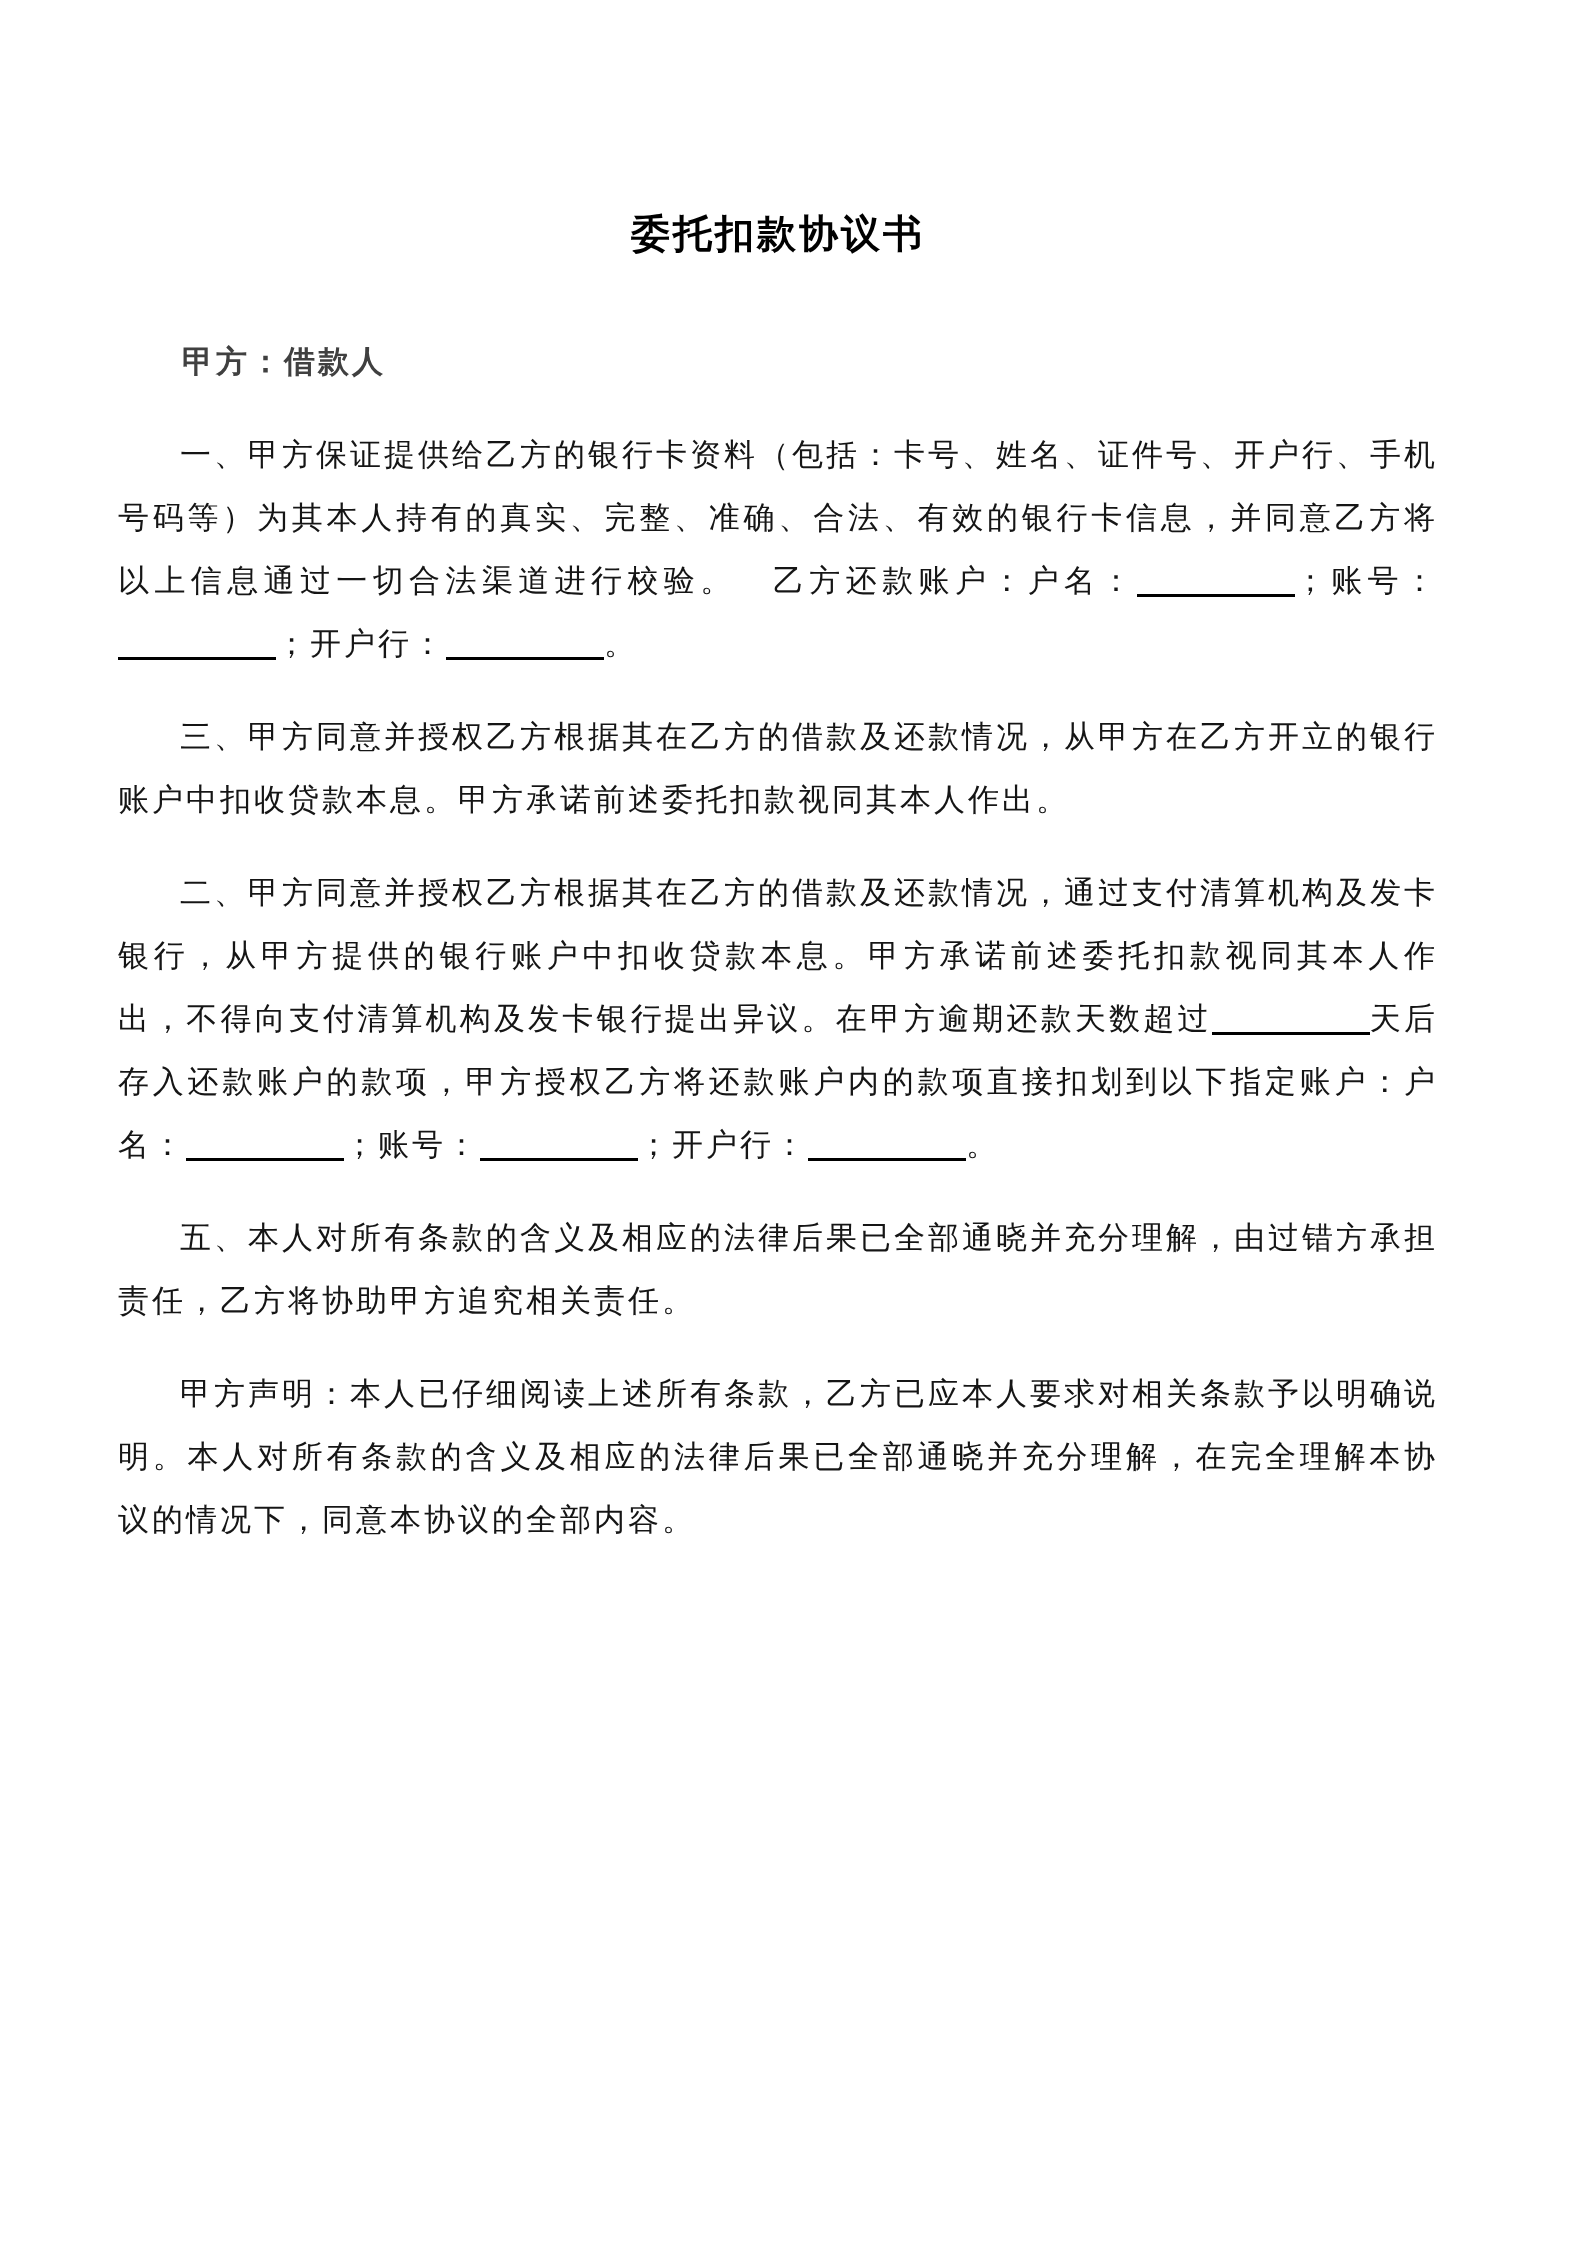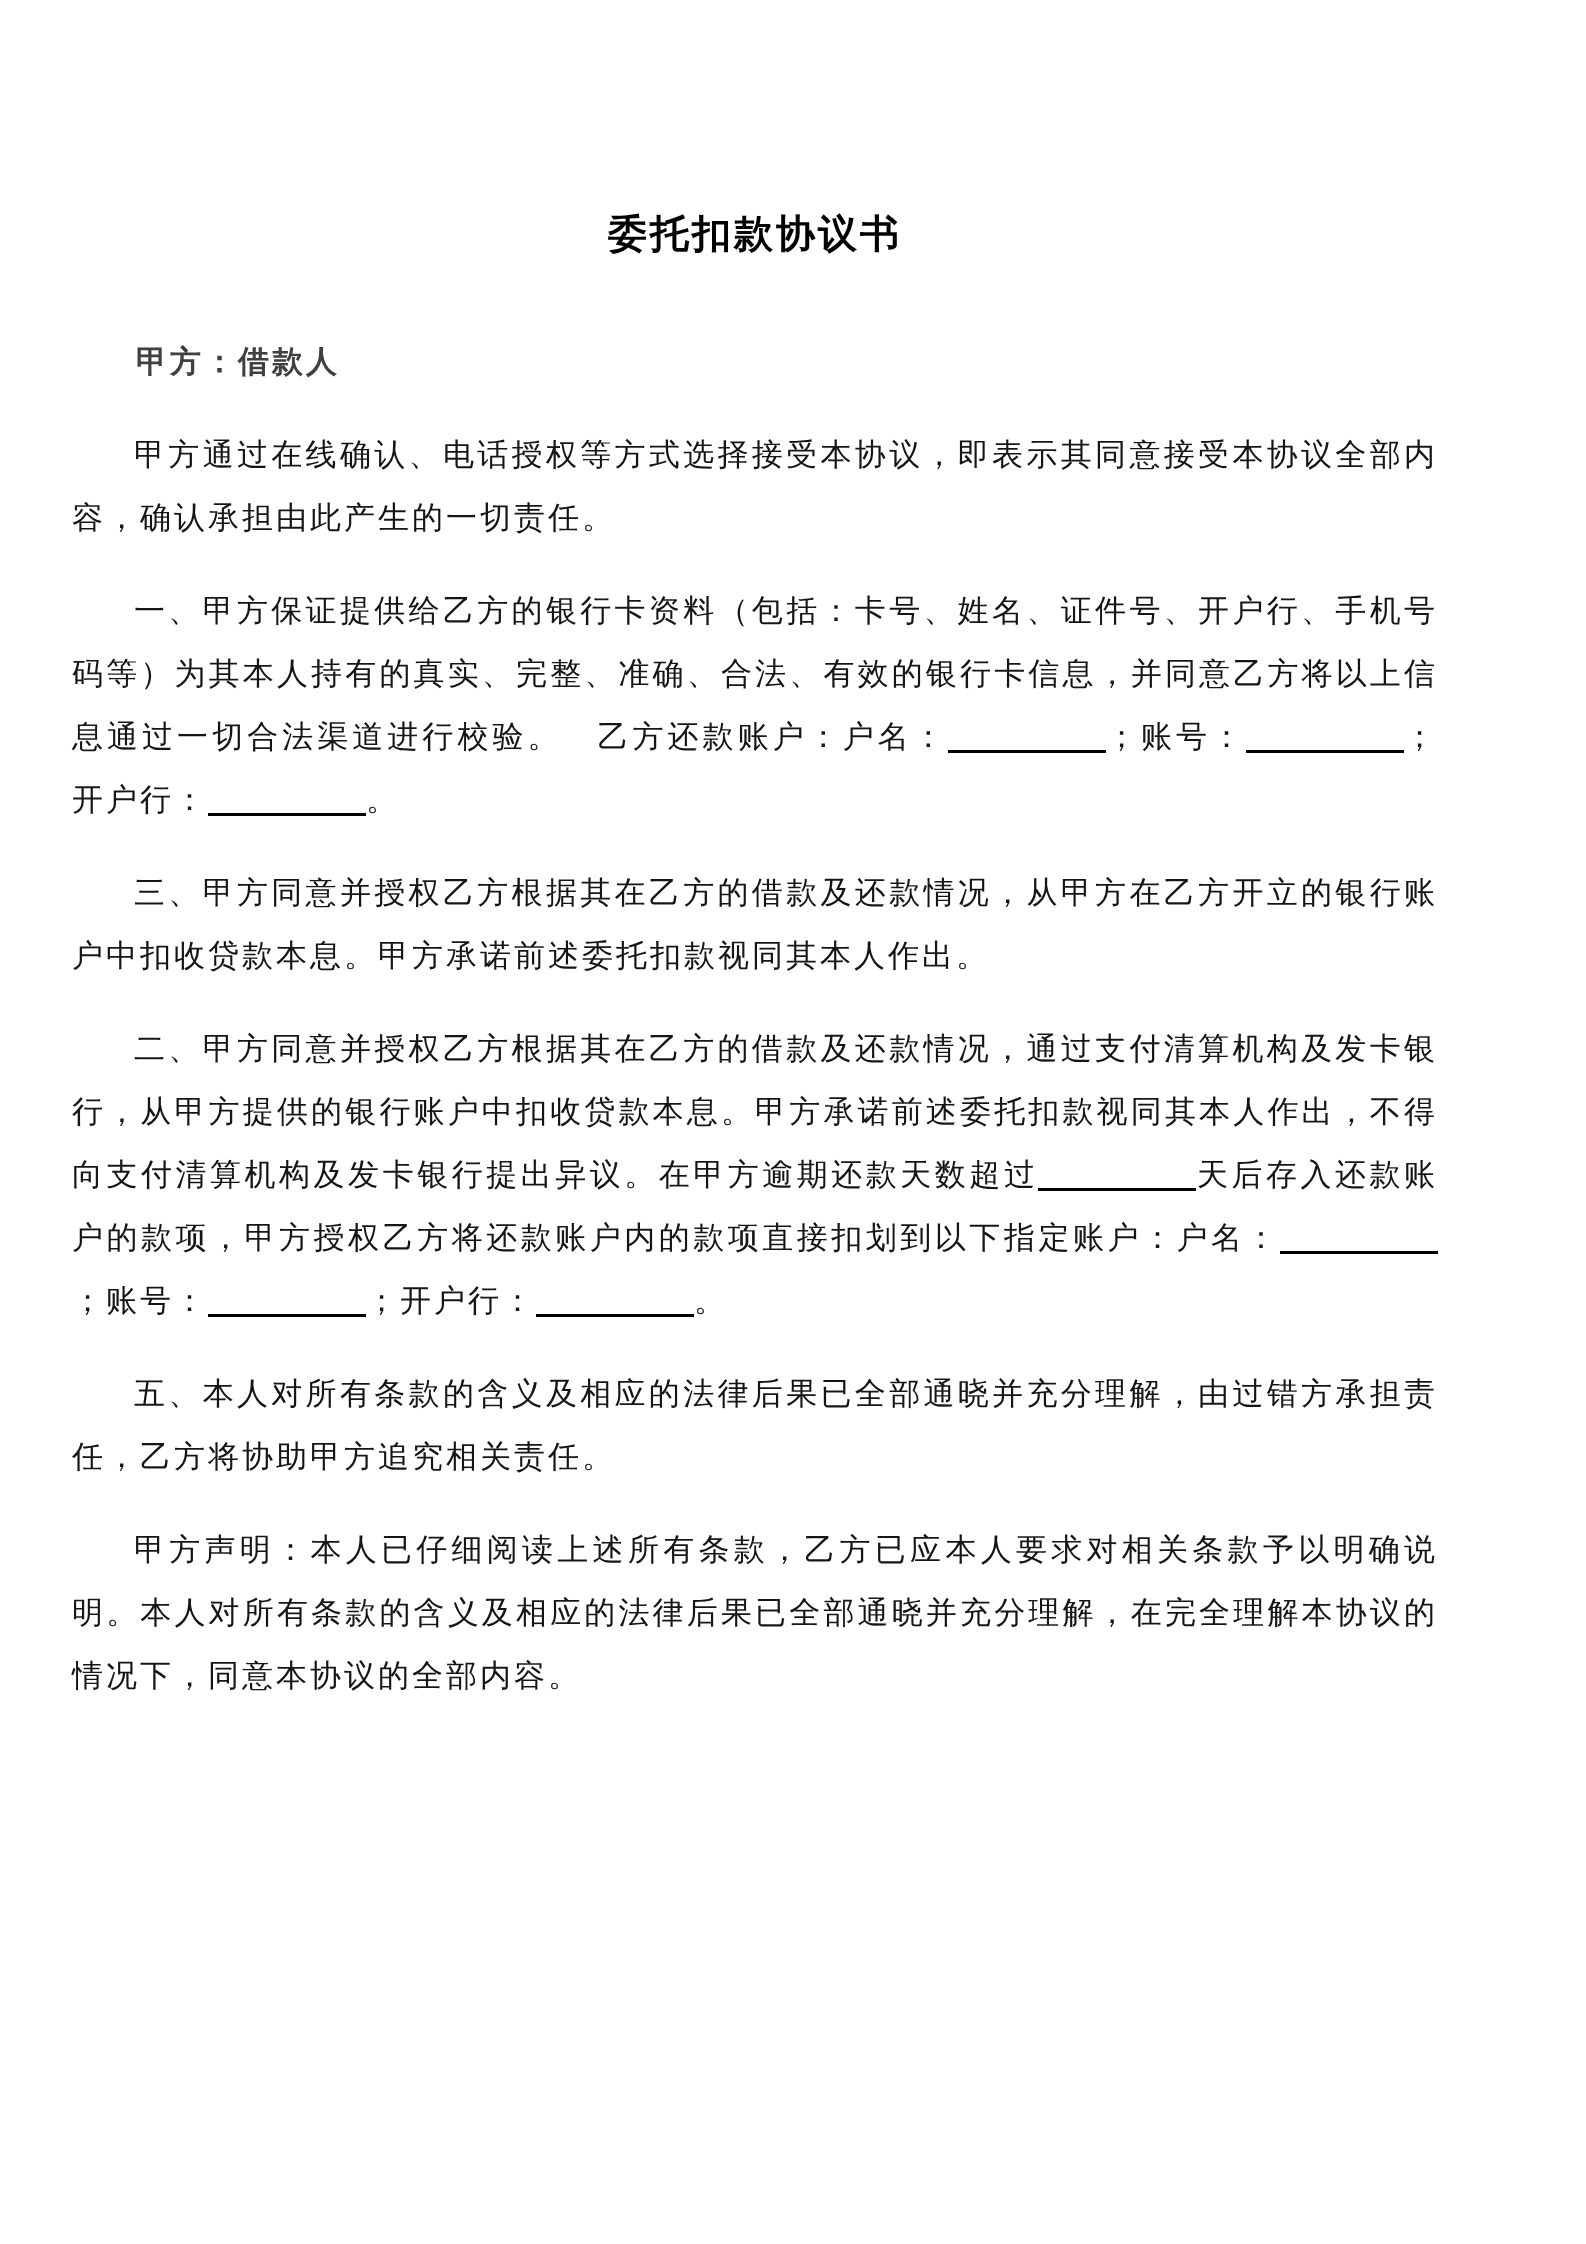--- a/index.html
+++ b/index.html
@@ -11,21 +11,21 @@
     position: relative;
     width: 1586px;
     height: 2244px;
     background: var(--page-bg, #ffffff);
     color: var(--text-color, #1a1a1a);
     font-family: "Liberation Serif", "DejaVu Serif", serif;
     overflow: hidden;
     box-sizing: border-box;
   }
   .content {
-    padding: 208px 148px 0 72px; 
+    padding: 208px 148px 0 118px; 
     box-sizing: border-box;
   }
   .doc-title {
     margin: 0;
     padding: 0;
     font-family: "Liberation Sans", "DejaVu Sans", sans-serif;
     font-weight: 700;
     font-size: 39px;
     line-height: 52px;
     letter-spacing: 3px;
@@ -68,21 +68,20 @@
 
 <div class="page">
   <div class="content">
     <h1 class="doc-title">委托扣款协议书</h1>
 
     <div class="party-block">
       <p class="party-line">甲方：借款人</p>
     </div>
 
     <div id="paragraphs">
-        <p class="para"><span>甲方通过在线确认、电话授权等方式选择接受本协议，即表示其同意接受本协议全部内容，确认承担由此产生的一切责任。</span></p>
         <p class="para"><span>一、甲方保证提供给乙方的银行卡资料（包括：卡号、姓名、证件号、开户行、手机号码等）为其本人持有的真实、完整、准确、合法、有效的银行卡信息，并同意乙方将以上信息通过一切合法渠道进行校验。　乙方还款账户：户名：</span><span class="blank"></span><span>；账号：</span><span class="blank"></span><span>；开户行：</span><span class="blank"></span><span>。</span></p>
         <p class="para"><span>三、甲方同意并授权乙方根据其在乙方的借款及还款情况，从甲方在乙方开立的银行账户中扣收贷款本息。甲方承诺前述委托扣款视同其本人作出。</span></p>
         <p class="para"><span>二、甲方同意并授权乙方根据其在乙方的借款及还款情况，通过支付清算机构及发卡银行，从甲方提供的银行账户中扣收贷款本息。甲方承诺前述委托扣款视同其本人作出，不得向支付清算机构及发卡银行提出异议。在甲方逾期还款天数超过</span><span class="blank"></span><span>天后存入还款账户的款项，甲方授权乙方将还款账户内的款项直接扣划到以下指定账户：户名：</span><span class="blank"></span><span>；账号：</span><span class="blank"></span><span>；开户行：</span><span class="blank"></span><span>。</span></p>
         <p class="para"><span>五、本人对所有条款的含义及相应的法律后果已全部通晓并充分理解，由过错方承担责任，乙方将协助甲方追究相关责任。</span></p>
         <p class="para"><span>甲方声明：本人已仔细阅读上述所有条款，乙方已应本人要求对相关条款予以明确说明。本人对所有条款的含义及相应的法律后果已全部通晓并充分理解，在完全理解本协议的情况下，同意本协议的全部内容。</span></p>
       </div>
   </div>
 </div>
 
 </body></html>

